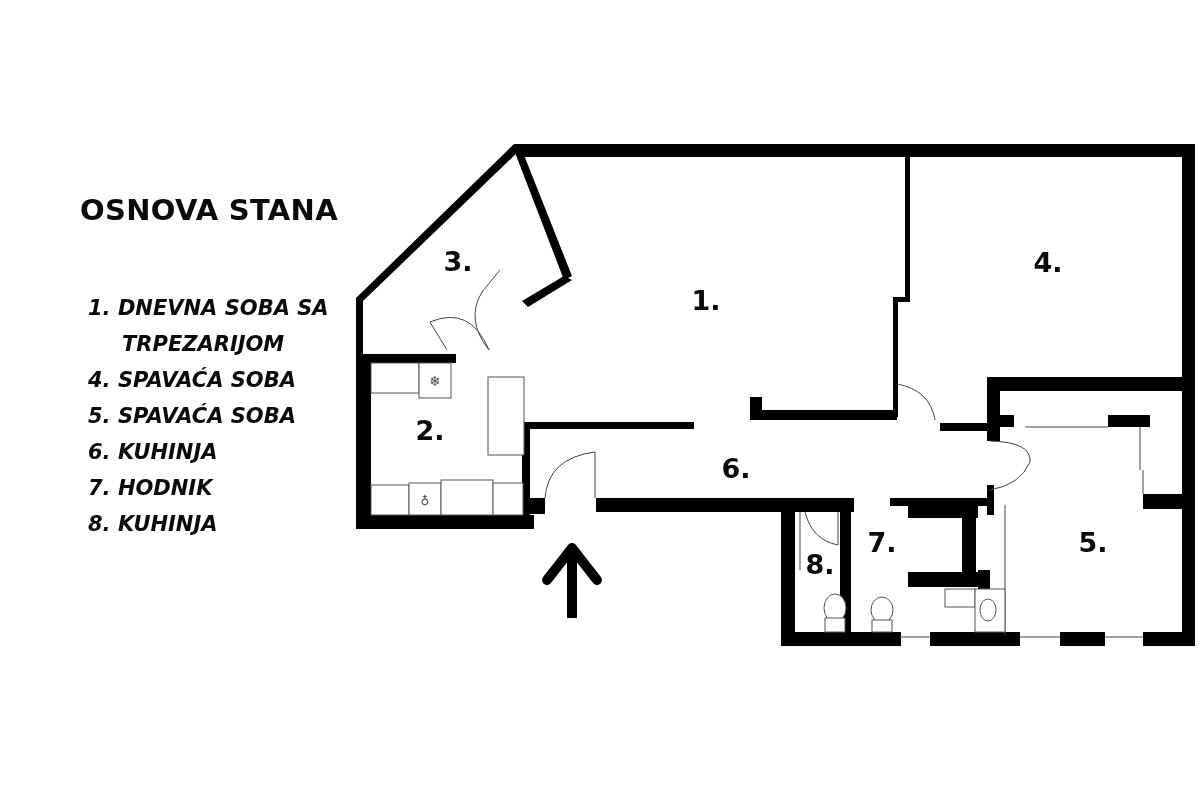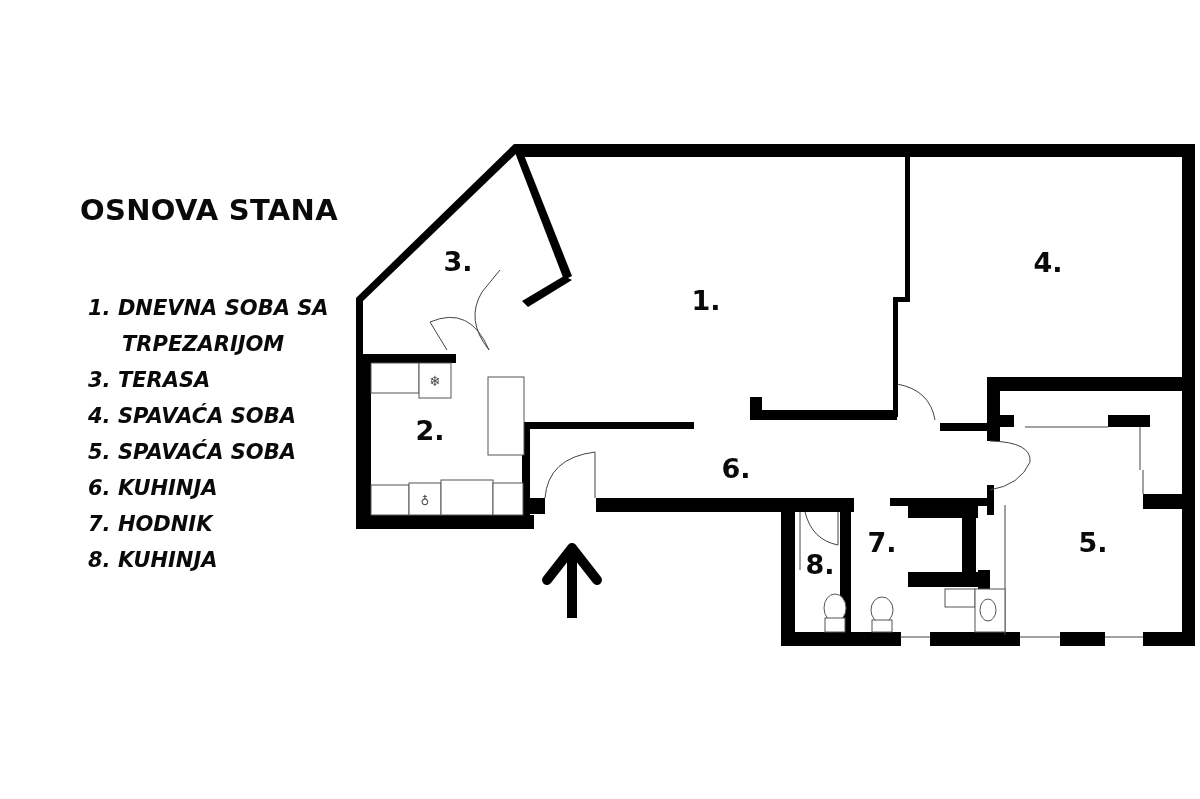--- a/index.html
+++ b/index.html
@@ -17,21 +17,20 @@
 <body>
 
 <div class="title">OSNOVA STANA</div>
 
 <ul class="legend">
   <li>
     <span>1.</span>
     <span>DNEVNA SOBA SA</span>
     <span class="cont">TRPEZARIJOM</span>
   </li>
-  <li><span>3.</span> <span>TERASA</span></li>
   <li><span>4.</span> <span>SPAVAĆA SOBA</span></li>
   <li><span>5.</span> <span>SPAVAĆA SOBA</span></li>
   <li><span>6.</span> <span>KUHINJA</span></li>
   <li><span>7.</span> <span>HODNIK</span></li>
   <li><span>8.</span> <span>KUHINJA</span></li>
 </ul>
 
 <svg class="plan" width="1200" height="799" viewBox="0 0 1200 799" xmlns="http://www.w3.org/2000/svg">
   <g fill="#000">
 

